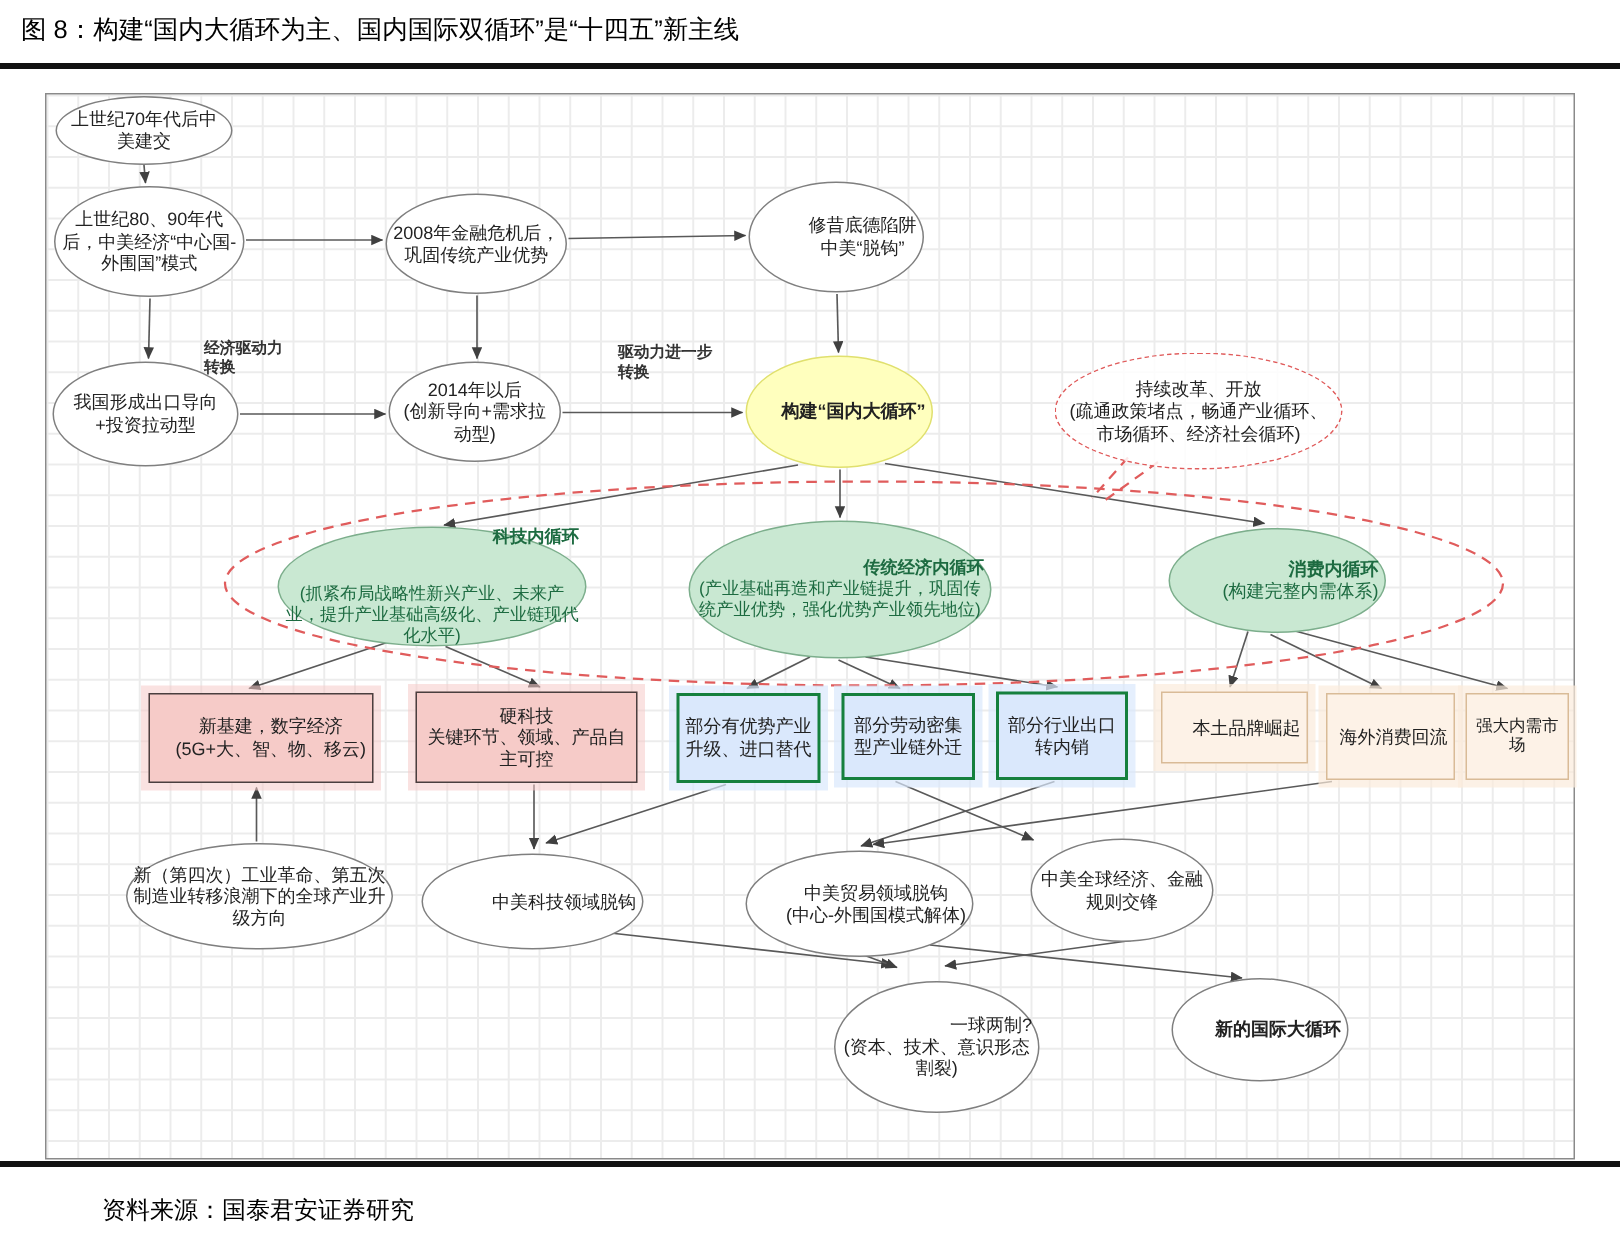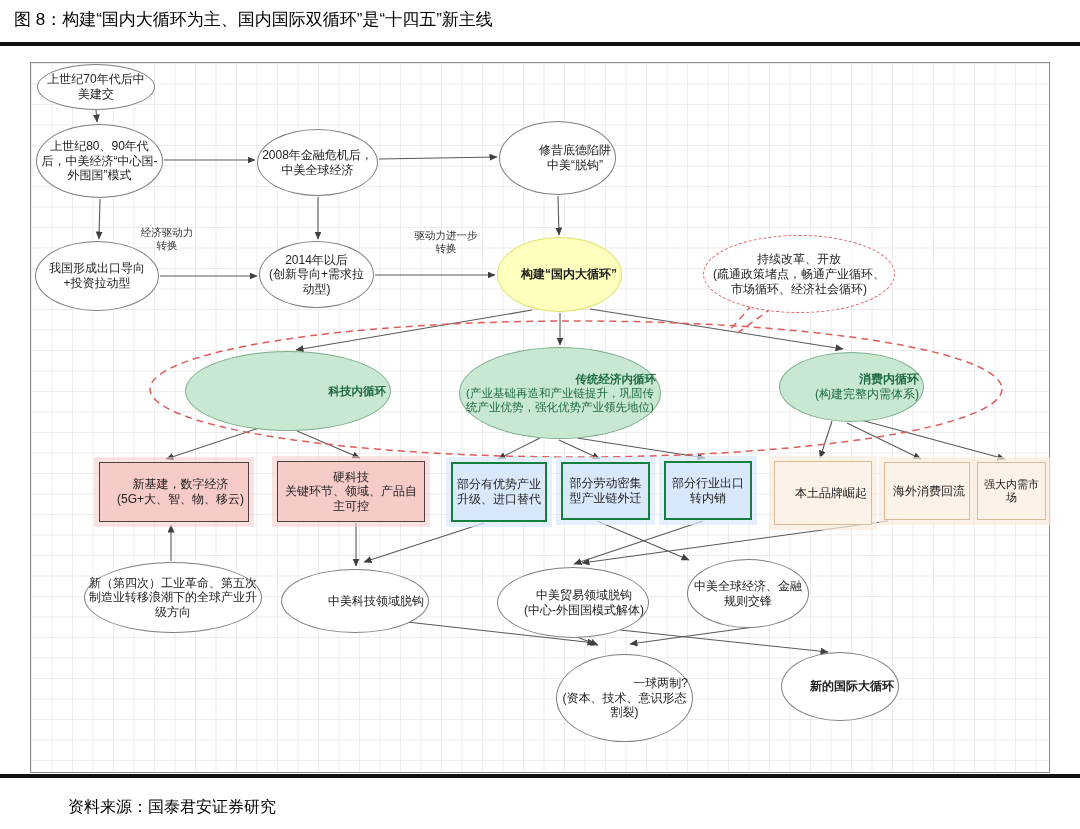--- a/index.html
+++ b/index.html
@@ -26,39 +26,39 @@
   .ellipse.green .t{font-weight:bold;}
   .ellipse.yellow{background:#ffffbe;border:1.5px solid #e0e06e;color:#222;font-weight:bold;}
   .ellipse.bold .t{font-weight:bold;}
   .box{border:1px solid #555;background:#fff;}
   .box.pink{background:#f6cbc8;border:1px solid #4a3f3f;box-shadow:0 0 0 5px rgba(246,203,200,.55);}
   .box.blue{background:#dae8fc;border:2px solid #15803d;box-shadow:0 0 0 5px rgba(218,232,252,.7);}
   .box.beige{background:#fdf2e7;border:1px solid #d9bb97;box-shadow:0 0 0 5px rgba(251,235,220,.7);}
   .callout{position:absolute;box-sizing:border-box;border:1.6px dashed #e05c5c;border-radius:50%;
            display:flex;flex-direction:column;justify-content:center;text-align:center;
            font-size:12px;line-height:1.25;color:#222;background:rgba(255,255,255,.85);padding:4px 8px;}
-  .flow-label{position:absolute;font-size:10.5px;color:#333;text-align:center;line-height:1.2;}
+  .flow-label{position:absolute;font-size:10.5px;color:#333;line-height:1.2;font-weight:bold;}
   
   .pos-founding{left:37px;top:64px;width:118px;height:46px;}
   .pos-centper{left:36px;top:124px;width:127px;height:74px;}
   .pos-export{left:35px;top:241px;width:124px;height:70px;}
   .pos-gfc{left:257px;top:129px;width:121px;height:67px;}
   .pos-2014{left:259px;top:241px;width:115px;height:67px;}
   .pos-thucy{left:499px;top:121px;width:117px;height:74px;}
   .pos-build{left:497px;top:237px;width:125px;height:75px;}
   .pos-callout{left:703px;top:235px;width:192px;height:78px;}
   .pos-g1{left:185px;top:351px;width:206px;height:80px;font-size:11.5px;gap:24px;}
   .pos-g2{left:459px;top:347px;width:202px;height:92px;font-size:11.5px;}
   .pos-g3{left:779px;top:352px;width:145px;height:70px;}
   .pos-p1{left:99px;top:462px;width:150px;height:60px;}
   .pos-p2{left:277px;top:461px;width:148px;height:61px;}
   .pos-b1{left:451px;top:462px;width:96px;height:60px;}
   .pos-b2{left:561px;top:462px;width:89px;height:58px;}
   .pos-b3{left:664px;top:461px;width:88px;height:59px;}
-  .pos-o1{left:774px;top:461px;width:98px;height:64px;}
+  .pos-o1{left:774px;top:461px;width:98px;height:48px;}
   .pos-o2{left:884px;top:462px;width:86px;height:58px;}
   .pos-o3{left:977px;top:462px;width:69px;height:58px;font-size:11px;}
   .pos-e1{left:84px;top:562px;width:178px;height:71px;}
   .pos-e2{left:281px;top:569px;width:148px;height:64px;}
   .pos-e3{left:497px;top:567px;width:152px;height:71px;}
   .pos-e4{left:687px;top:559px;width:122px;height:69px;}
   .pos-e5{left:556px;top:654px;width:137px;height:88px;}
   .pos-e6{left:781px;top:652px;width:118px;height:69px;}
   .pos-lbl1{left:136px;top:226px;width:62px;}
   .pos-lbl2{left:412px;top:229px;width:68px;}
@@ -120,21 +120,21 @@
   <div class="node ellipse pos-founding">
     <span class="b">上世纪70年代后中美建交</span>
     </div>
   <div class="node ellipse pos-centper">
     <span class="b">上世纪80、90年代后，中美经济“中心国-外围国”模式</span>
     </div>
   <div class="node ellipse pos-export">
     <span class="b">我国形成出口导向+投资拉动型</span>
     </div>
   <div class="node ellipse pos-gfc">
-    <span class="b">2008年金融危机后，中美全球经济</span>
+    <span class="b">2008年金融危机后，巩固传统产业优势</span>
     </div>
   <div class="node ellipse pos-2014">
     <span class="b">2014年以后
 (创新导向+需求拉动型)</span>
     </div>
   <div class="node ellipse pos-thucy">
     <span class="b">修昔底德陷阱
 中美“脱钩”</span>
     </div>
   <div class="node ellipse yellow pos-build">
@@ -144,20 +144,21 @@
   <div class="callout pos-callout">
     <span class="t">持续改革、开放</span>
     <span class="b">(疏通政策堵点，畅通产业循环、市场循环、经济社会循环)</span>
     </div>
 
   <div class="flow-label pos-lbl1">经济驱动力转换</div>
   <div class="flow-label pos-lbl2">驱动力进一步转换</div>
 
   <div class="node ellipse green pos-g1">
     <span class="t">科技内循环</span>
+    <span class="b">(抓紧布局战略性新兴产业、未来产业，提升产业基础高级化、产业链现代化水平)</span>
     </div>
   <div class="node ellipse green pos-g2">
     <span class="t">传统经济内循环</span>
     <span class="b">(产业基础再造和产业链提升，巩固传统产业优势，强化优势产业领先地位)</span>
     </div>
   <div class="node ellipse green pos-g3">
     <span class="t">消费内循环</span>
     <span class="b">(构建完整内需体系)</span>
     </div>
 

